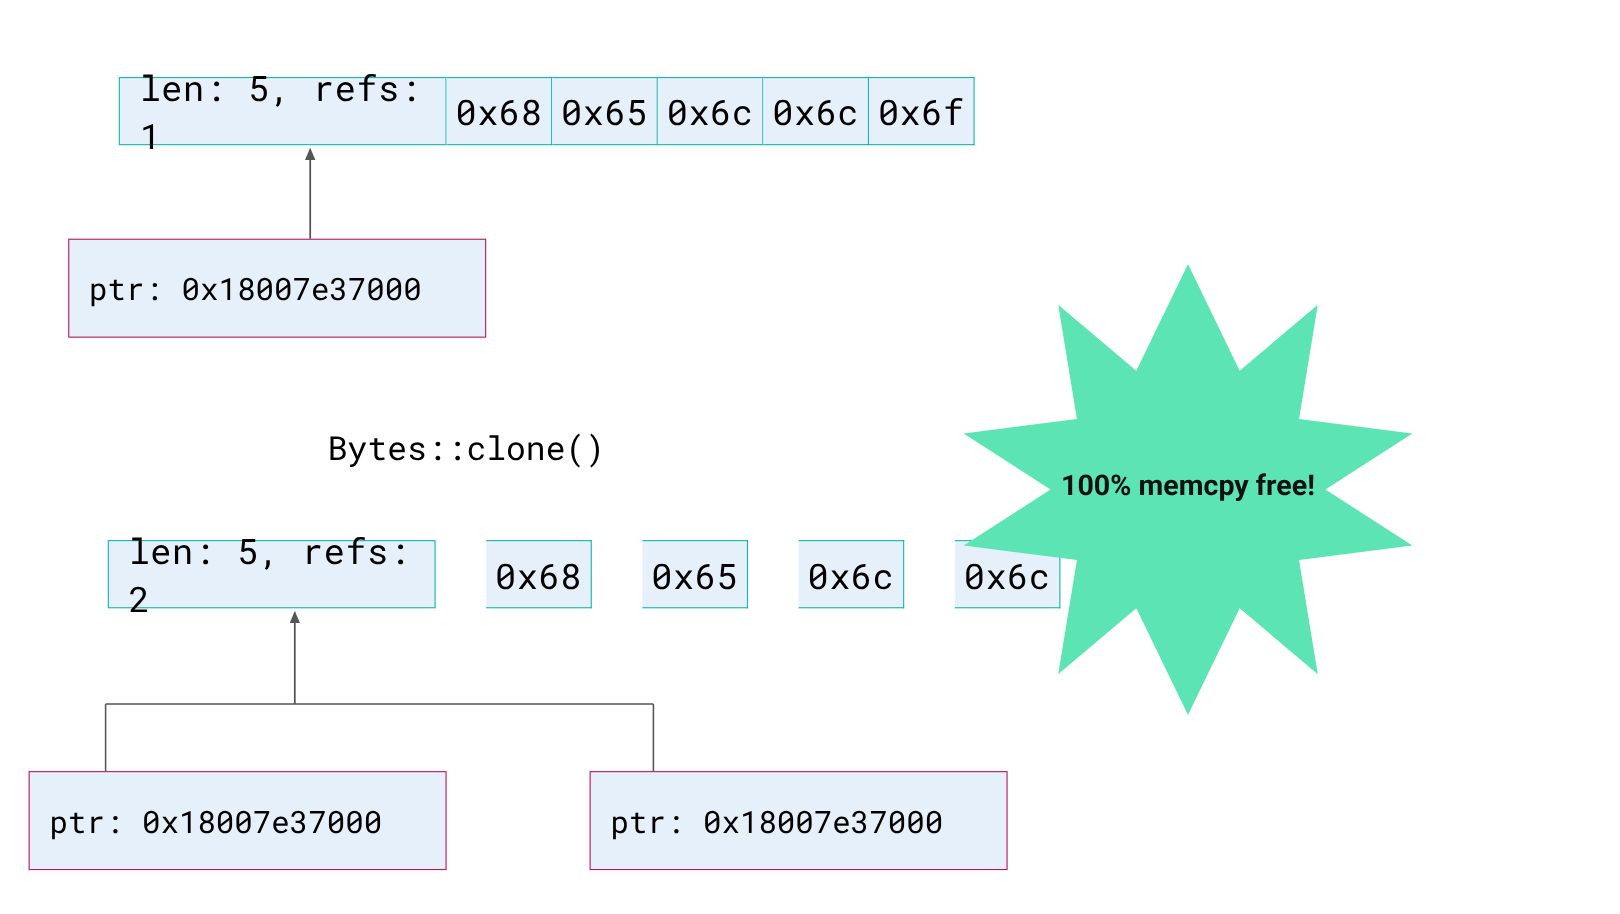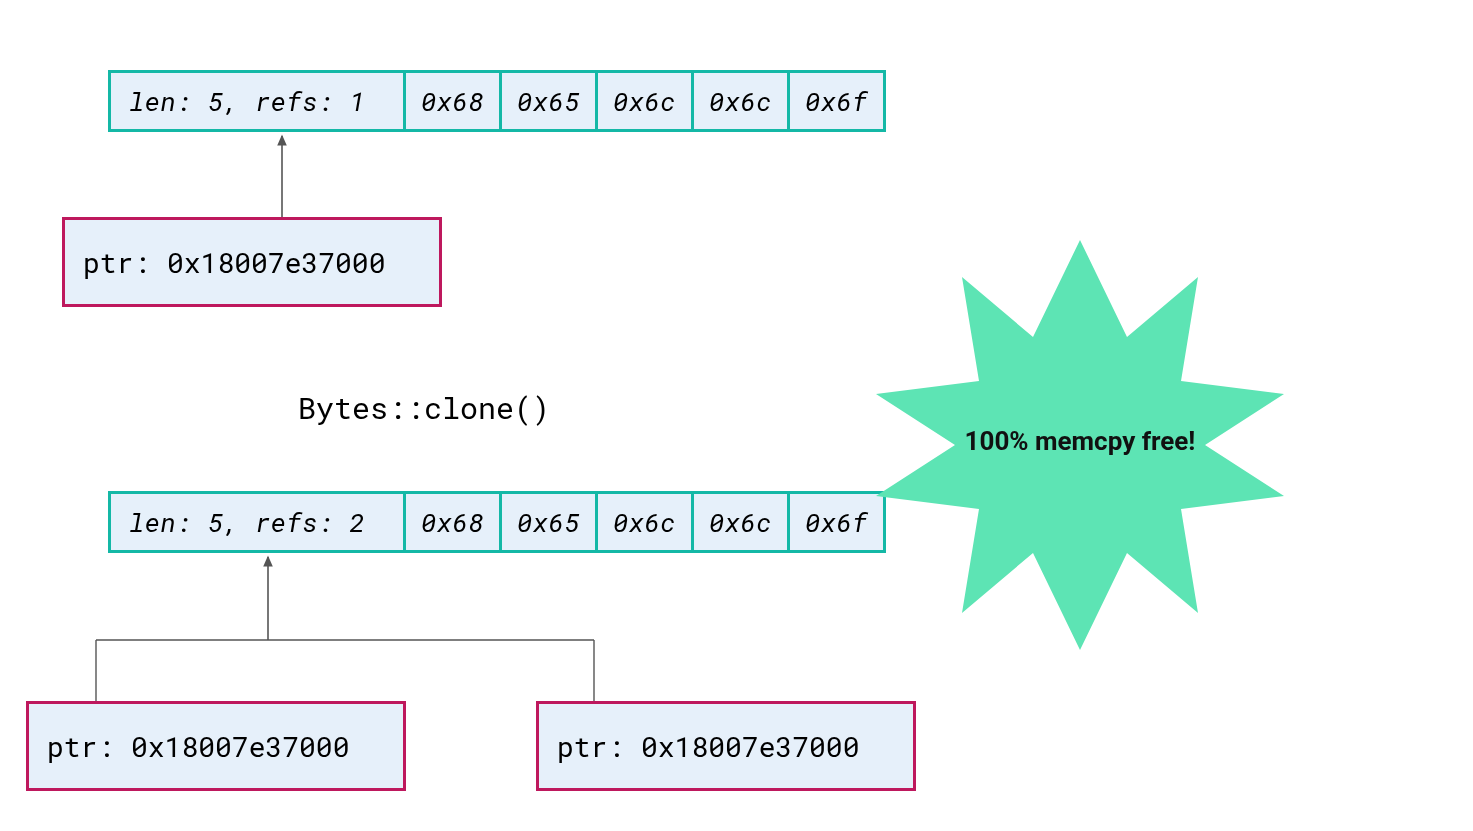--- a/index.html
+++ b/index.html
@@ -8,43 +8,42 @@
     width: 1473px;
     height: 831px;
     background: #ffffff;
     font-family: -apple-system, BlinkMacSystemFont, "Segoe UI", Roboto, Arial, sans-serif;
   }
   .mono {
     font-family: "Roboto Mono", "SFMono-Regular", Consolas, "Liberation Mono", Menlo, monospace;
   }
   .cell {
     background: #e6f0fa;
-    border: 3px solid #14b8a6;
+    border: 1px solid #14b8a6;
     display: flex;
     align-items: center;
     justify-content: flex-start;
     padding: 0 18px;
-    font-size: 26px;
+    font-size: 32px;
     letter-spacing: 0.5px;
     box-sizing: border-box;
-    font-style: italic;
   }
   .hexcell {
     justify-content: center;
     padding: 12px 10px;
   }
   .row {
     position: absolute;
     display: flex;
   }
   .row .cell + .cell { border-left: none; }
   .ptrbox {
     position: absolute;
     background: #e6f0fa;
-    border: 3px solid #be185d;
+    border: 1px solid #be185d;
     display: flex;
     align-items: center;
     padding: 0 18px;
     font-size: 28px;
     box-sizing: border-box;
   }
   .label {
     position: absolute;
     font-size: 30px;
   }
@@ -73,21 +72,21 @@
   <defs>
     <marker id="arrowhead" markerWidth="8" markerHeight="8" refX="6" refY="3" orient="auto" markerUnits="strokeWidth">
       <path d="M0,0 L7,3 L0,6 Z" fill="#555"></path>
     </marker>
   </defs>
   <line x1="282" y1="217" x2="282" y2="136" stroke="#555" stroke-width="1.6" marker-end="url(#arrowhead)"></line>
 </svg>
 
 <div class="label mono" style="left:274px; top:388px;margin-left:24px;">Bytes::clone()</div>
 
-<div class="row" style="left:108px; top:491px; height:62px;">
+<div class="row" style="left:98px; top:491px; height:62px;gap:46px;">
   <div class="cell mono" style="width:298px;">len: 5, refs: 2</div>
   <div class="cell hexcell mono" style="width:96px;">0x68</div>
   <div class="cell hexcell mono" style="width:96px;">0x65</div>
   <div class="cell hexcell mono" style="width:96px;">0x6c</div>
   <div class="cell hexcell mono" style="width:96px;">0x6c</div>
   <div class="cell hexcell mono" style="width:96px;">0x6f</div>
 </div>
 
 <div class="ptrbox mono" style="left:26px; top:701px; width:380px; height:90px;">ptr: 0x18007e37000</div>
 

